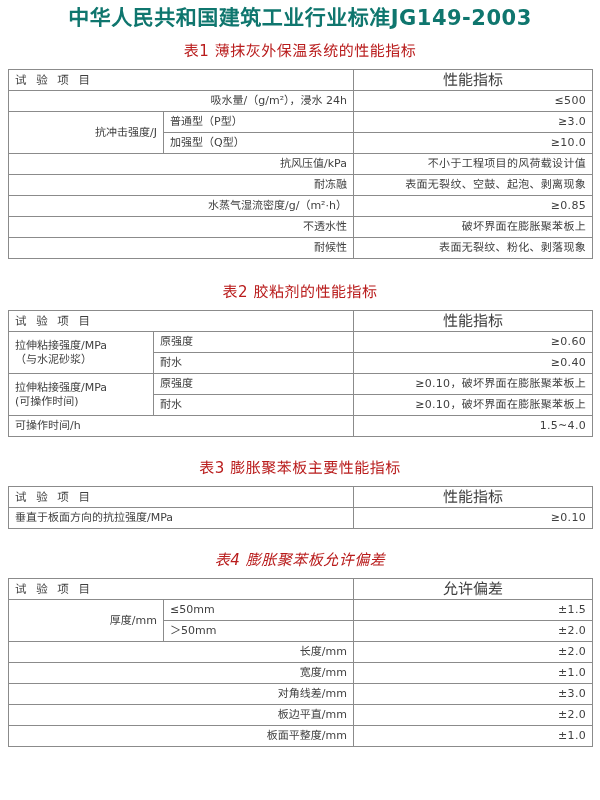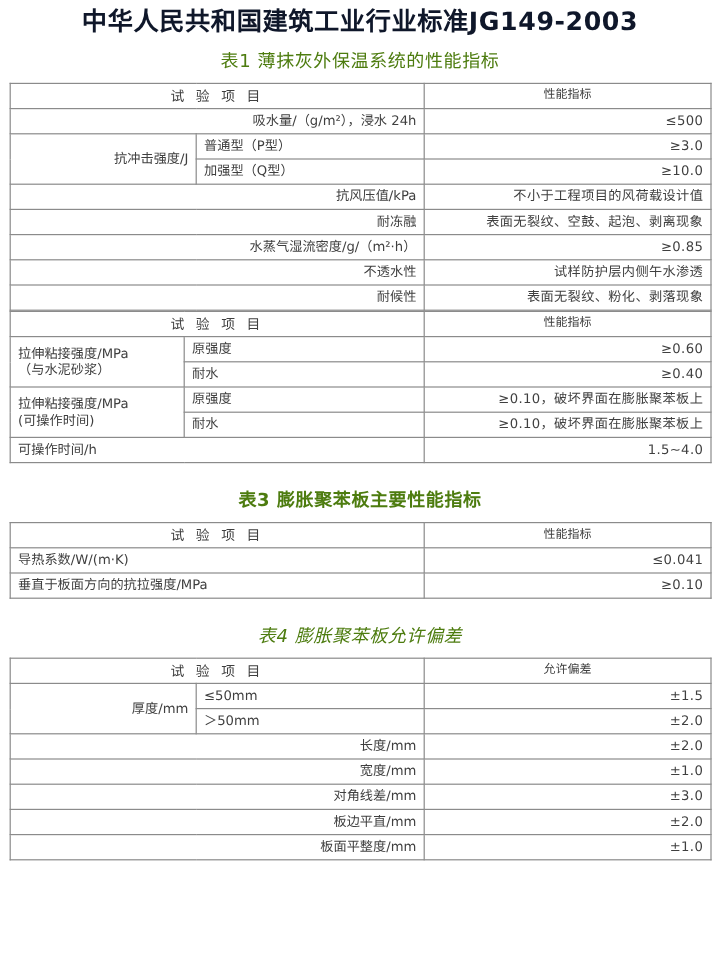--- a/index.html
+++ b/index.html
@@ -20,64 +20,63 @@
     height: 800px;
     box-sizing: border-box;
     padding: 0 8px;
     position: relative;
   }
   .doc-title {
     text-align: center;
     font-size: 21px;
     font-weight: bold;
     letter-spacing: 0.5px;
-    color: #0f172a;
+    color: #0f766e;
     margin: 5px 0 0 0;
     line-height: 26px;
     white-space: nowrap;
   }
   .table-caption {
     text-align: center;
     font-size: 15px;
-    color: #4d7c0f;
+    color: #b91c1c;
     line-height: 22px;
     margin: 9px 0 7px 0;
     letter-spacing: 0.5px;
   }
   .cap2 { margin-top: 22px; }
-  .cap3 { margin-top: 20px; font-weight: bold; }
+  .cap3 { margin-top: 20px; }
   .cap4 { margin-top: 20px; font-style: italic; }
 
   table.std {
     width: 584px;
     border-collapse: collapse;
     table-layout: fixed;
     margin: 0 auto;
     font-size: 11px;
     color: #3f3f3f;
   }
   table.std td, table.std th {
     border: 1px solid #8b8b8b;
     padding: 0 6px;
     height: 20px;
     line-height: 14px;
     font-weight: normal;
     vertical-align: middle;
     background: #ffffff;
   }
   .hdr {
-    text-align: center;
     letter-spacing: 3px;
     font-size: 11.5px;
     height: 22px;
   }
   .hdr-r {
     text-align: center;
     letter-spacing: 0px;
-    font-size: 10px;
+    font-size: 15px;
     height: 22px;
   }
   .left { text-align: right; }
   .ctr { text-align: left; }
   .val { text-align: right; letter-spacing: 0.3px; }
   .two-line { line-height: 13px; padding-top: 2px; padding-bottom: 2px; }
 </style>
 </head>
 <body>
 
@@ -117,29 +116,30 @@
       <tr>
         <td class="left" colspan="2">耐冻融</td>
         <td class="val">表面无裂纹、空鼓、起泡、剥离现象</td>
       </tr>
       <tr>
         <td class="left" colspan="2">水蒸气湿流密度/g/（m²·h）</td>
         <td class="val">≥0.85</td>
       </tr>
       <tr>
         <td class="left" colspan="2">不透水性</td>
-        <td class="val">试样防护层内侧午水渗透</td>
+        <td class="val">破坏界面在膨胀聚苯板上</td>
       </tr>
       <tr>
         <td class="left" colspan="2">耐候性</td>
         <td class="val">表面无裂纹、粉化、剥落现象</td>
       </tr>
     </tbody>
   </table>
 
+  <div class="table-caption cap2">表2  胶粘剂的性能指标</div>
   <table class="std">
     <colgroup>
         <col style="width:145px">
         <col style="width:200px">
         <col style="width:239px">
       </colgroup>
     <tbody>
       <tr>
         <td class="hdr" colspan="2">试 验 项 目</td>
         <td class="hdr-r">性能指标</td>
@@ -180,24 +180,20 @@
     <colgroup>
         <col style="width:345px">
         <col style="width:239px">
       </colgroup>
     <tbody>
       <tr>
         <td class="hdr">试 验 项 目</td>
         <td class="hdr-r">性能指标</td>
       </tr>
       <tr>
-        <td class="ctr">导热系数/W/(m·K)</td>
-        <td class="val">≤0.041</td>
-      </tr>
-      <tr>
         <td class="ctr">垂直于板面方向的抗拉强度/MPa</td>
         <td class="val">≥0.10</td>
       </tr>
     </tbody>
   </table>
 
   <div class="table-caption cap4">表4  膨胀聚苯板允许偏差</div>
   <table class="std">
     <colgroup>
         <col style="width:155px">

